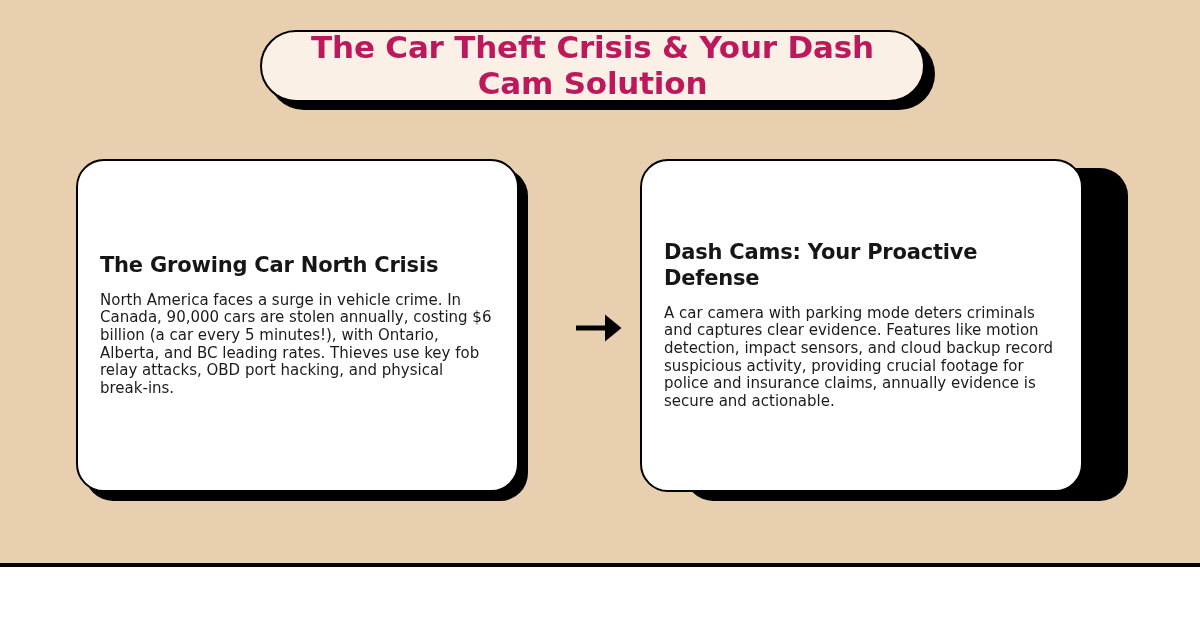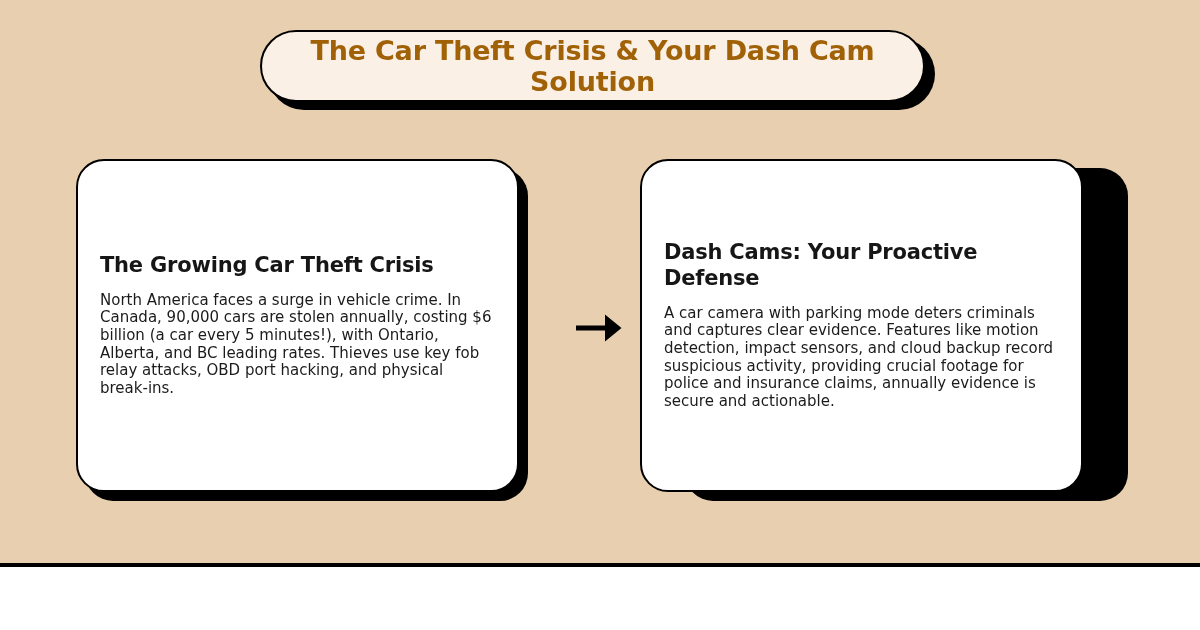--- a/index.html
+++ b/index.html
@@ -70,23 +70,23 @@
     height: 72px;
     background: #faf0e6;
     border: 2.5px solid #000000;
     border-radius: 40px;
     box-sizing: border-box;
     display: flex;
     align-items: center;
     justify-content: center;
   }
   .title-text {
-    font-size: 27px;
+    font-size: 31px;
     font-weight: bold;
-    color: #a16207;
+    color: #be185d;
     letter-spacing: -0.2px;
     text-align: center;
     line-height: 1.15;
     padding: 0 22px;
   }
 
   
   .card-shadow {
     position: absolute;
     background: #000000;
@@ -148,21 +148,21 @@
 
   <div class="canvas">
 
     <div class="title-shadow"></div>
     <div class="title-pill">
       <div class="title-text">The Car Theft Crisis &amp; Your Dash Cam Solution</div>
     </div>
 
     <div class="card-shadow card-left-shadow"></div>
     <div class="card card-left">
-      <h2 class="card-heading">The Growing Car Theft Crisis</h2>
+      <h2 class="card-heading">The Growing Car North Crisis</h2>
       <p class="card-body">North America faces a surge in vehicle crime. In Canada, 90,000 cars are stolen annually, costing $6 billion (a car every 5 minutes!), with Ontario, Alberta, and BC leading rates. Thieves use key fob relay attacks, OBD port hacking, and physical break-ins.</p>
     </div>
 
     <div class="arrow">
       <svg width="50" height="44" viewBox="0 0 50 44" aria-hidden="true">
         <path d="M2 19.5 H31 V8.5 L47.5 22 L31 35.5 V24.5 H2 Z" fill="#000000"></path>
       </svg>
     </div>
 
     <div class="card-shadow card-right-shadow"></div>

